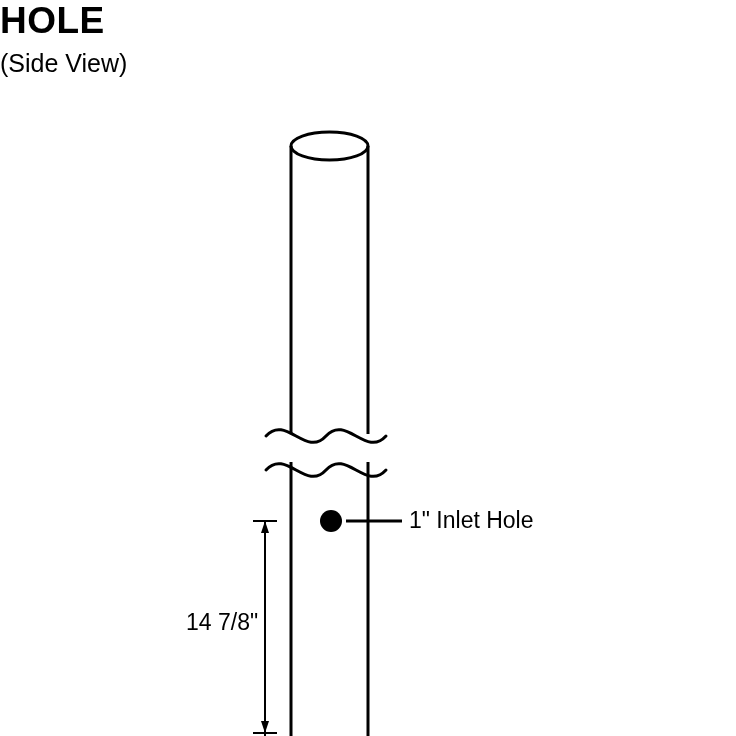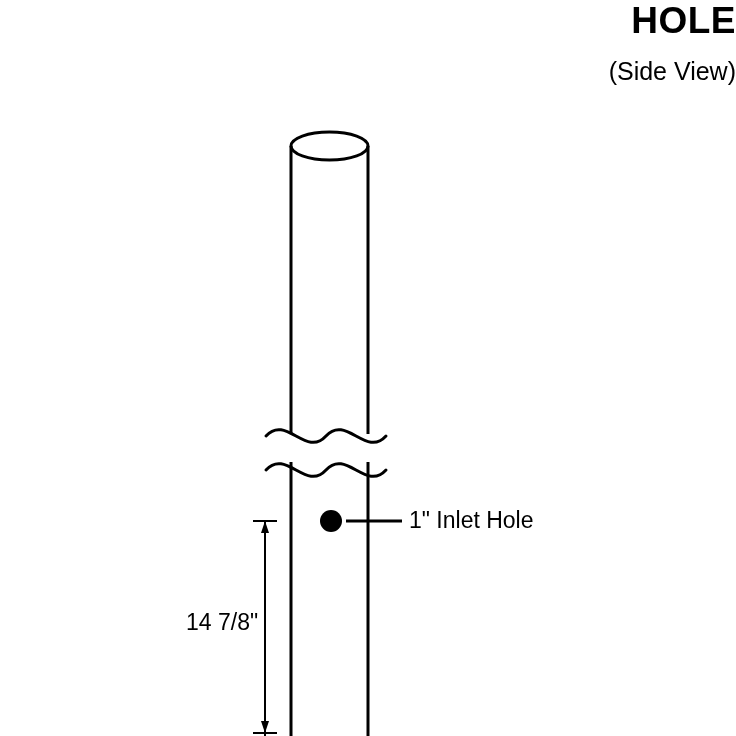--- a/index.html
+++ b/index.html
@@ -20,34 +20,34 @@
     left: 0;
     top: 0;
     width: 736px;
     height: 736px;
   }
   .title-block {
     position: absolute;
     left: 0;
     top: 0;
     width: 736px;
-    text-align: right;
+    text-align: left;
     pointer-events: none;
   }
   .title-line {
     font-weight: bold;
     font-size: 37px;
     line-height: 38px;
     letter-spacing: 0.5px;
   }
   .title-line-1 { margin-top: 2px; }
   .subtitle-line {
     font-size: 25px;
     line-height: 30px;
-    margin-top: 16px;
+    margin-top: 8px;
   }
   .svg-layer {
     position: absolute;
     left: 0;
     top: 0;
   }
   .label-text {
     position: absolute;
     font-size: 23px;
     line-height: 26px;

